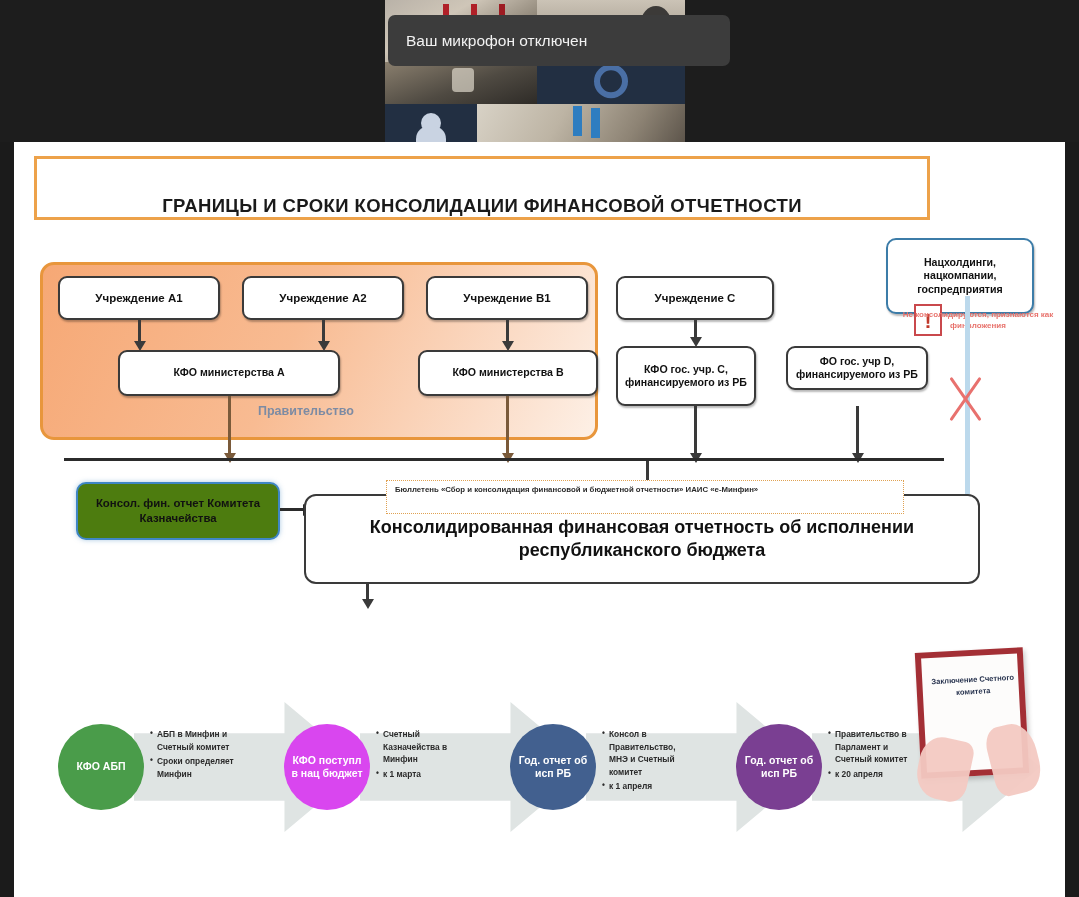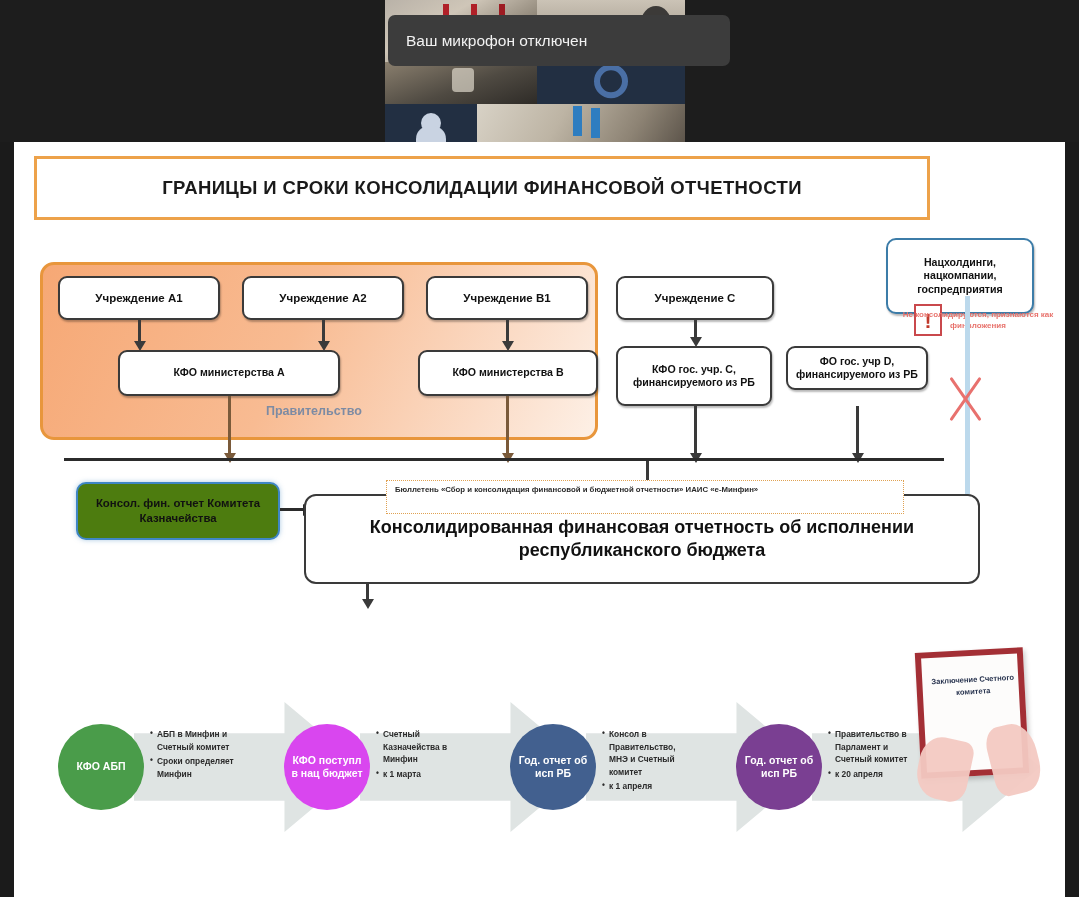--- a/index.html
+++ b/index.html
@@ -70,37 +70,37 @@
     width: 1051px; height: 755px;
     background: #ffffff;
   }
 
   
   .title-box {
     position: absolute; left: 20px; top: 14px;
     width: 896px; height: 64px;
     border: 3px solid #eda24a;
     background: #fff;
-    display: flex; align-items: center; justify-content: center;
+    display: flex; align-items: flex-end; justify-content: center;
   }
   .title-text {
     font-size: 18.5px; font-weight: bold; letter-spacing: .4px;
     color: #1a1a1a; text-align: center;
   }
 
   
   .gov-region {
     position: absolute; left: 26px; top: 120px;
     width: 558px; height: 178px;
     border: 3px solid #e8963c;
     border-radius: 14px;
     background: linear-gradient(115deg,#f6a875 0%,#f8bb92 45%,#fbdcc7 80%,#fdf0e6 100%);
   }
   .gov-label {
-    position: absolute; left: 252px; top: 262px;
+    position: absolute; left: 244px; top: 262px;
     font-size: 12.5px; color: #7d8ba3; font-weight: 600;
   }
 
   
   .node {
     position: absolute;
     background: #ffffff;
     border: 2.4px solid #3a3a3a;
     border-radius: 9px;
     display: flex; align-items: center; justify-content: center;
@@ -112,21 +112,21 @@
   }
   .node.small { font-size: 10.6px; font-weight: 600; }
 
   .n-a1 { left: 44px;  top: 134px; width: 162px; height: 44px; }
   .n-a2 { left: 228px; top: 134px; width: 162px; height: 44px; }
   .n-b1 { left: 412px; top: 134px; width: 162px; height: 44px; }
   .n-c  { left: 602px; top: 134px; width: 158px; height: 44px; }
 
   .n-kfo-a { left: 104px; top: 208px; width: 222px; height: 46px; }
   .n-kfo-b { left: 404px; top: 208px; width: 180px; height: 46px; }
-  .n-kfo-c { left: 602px; top: 204px; width: 156px; height: 60px; }
+  .n-kfo-c { left: 602px; top: 204px; width: 140px; height: 60px; }
   .n-fo-d  { left: 772px; top: 204px; width: 142px; height: 44px; }
 
   .n-nat {
     left: 872px; top: 96px; width: 148px; height: 76px;
     border: 2.6px solid #3c7ca8; border-radius: 10px;
     font-size: 10.6px;
   }
 
   .warn-box {
     position: absolute; left: 900px; top: 162px;

